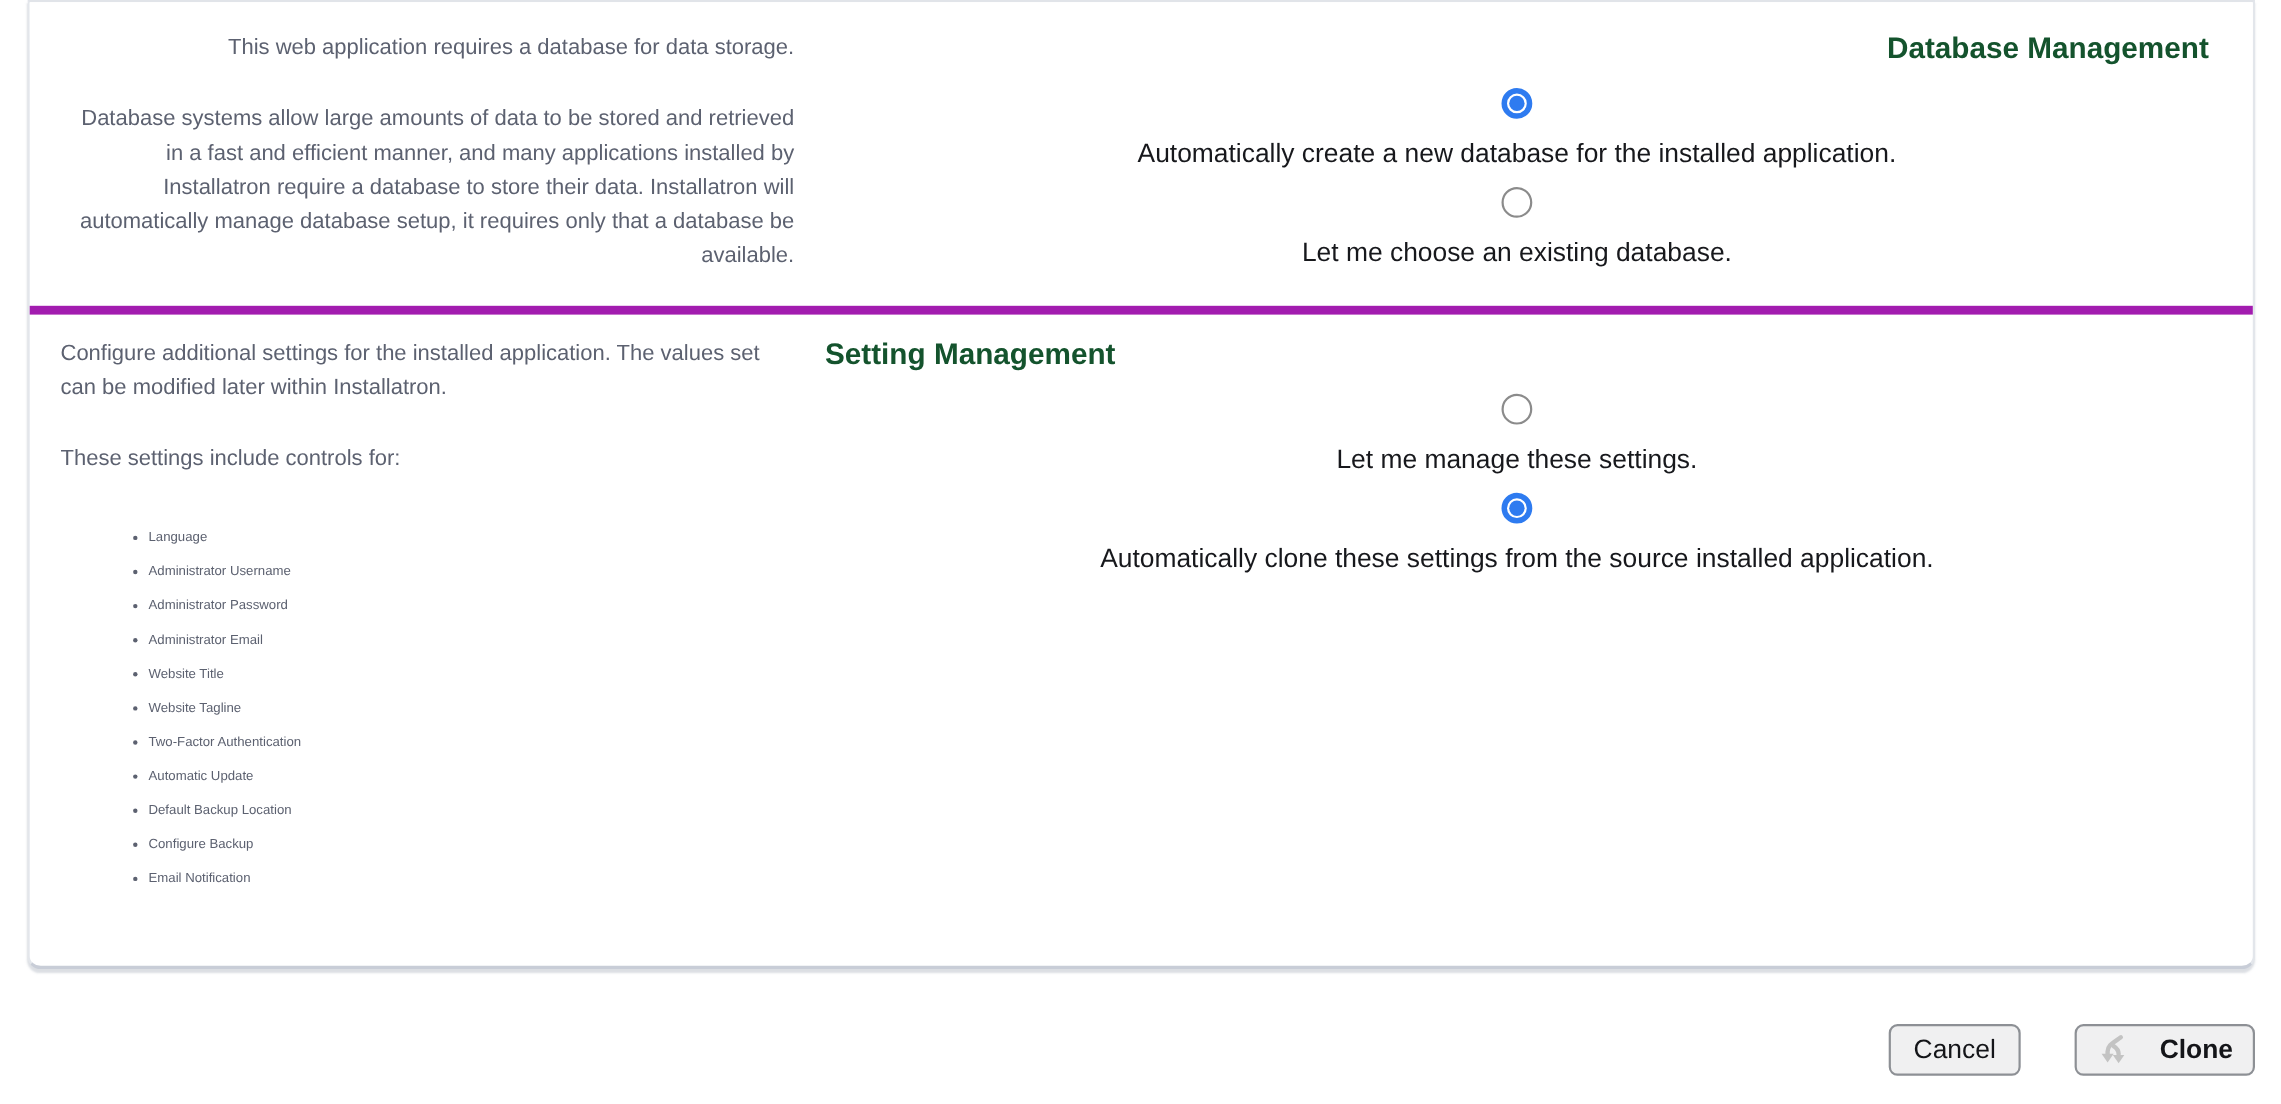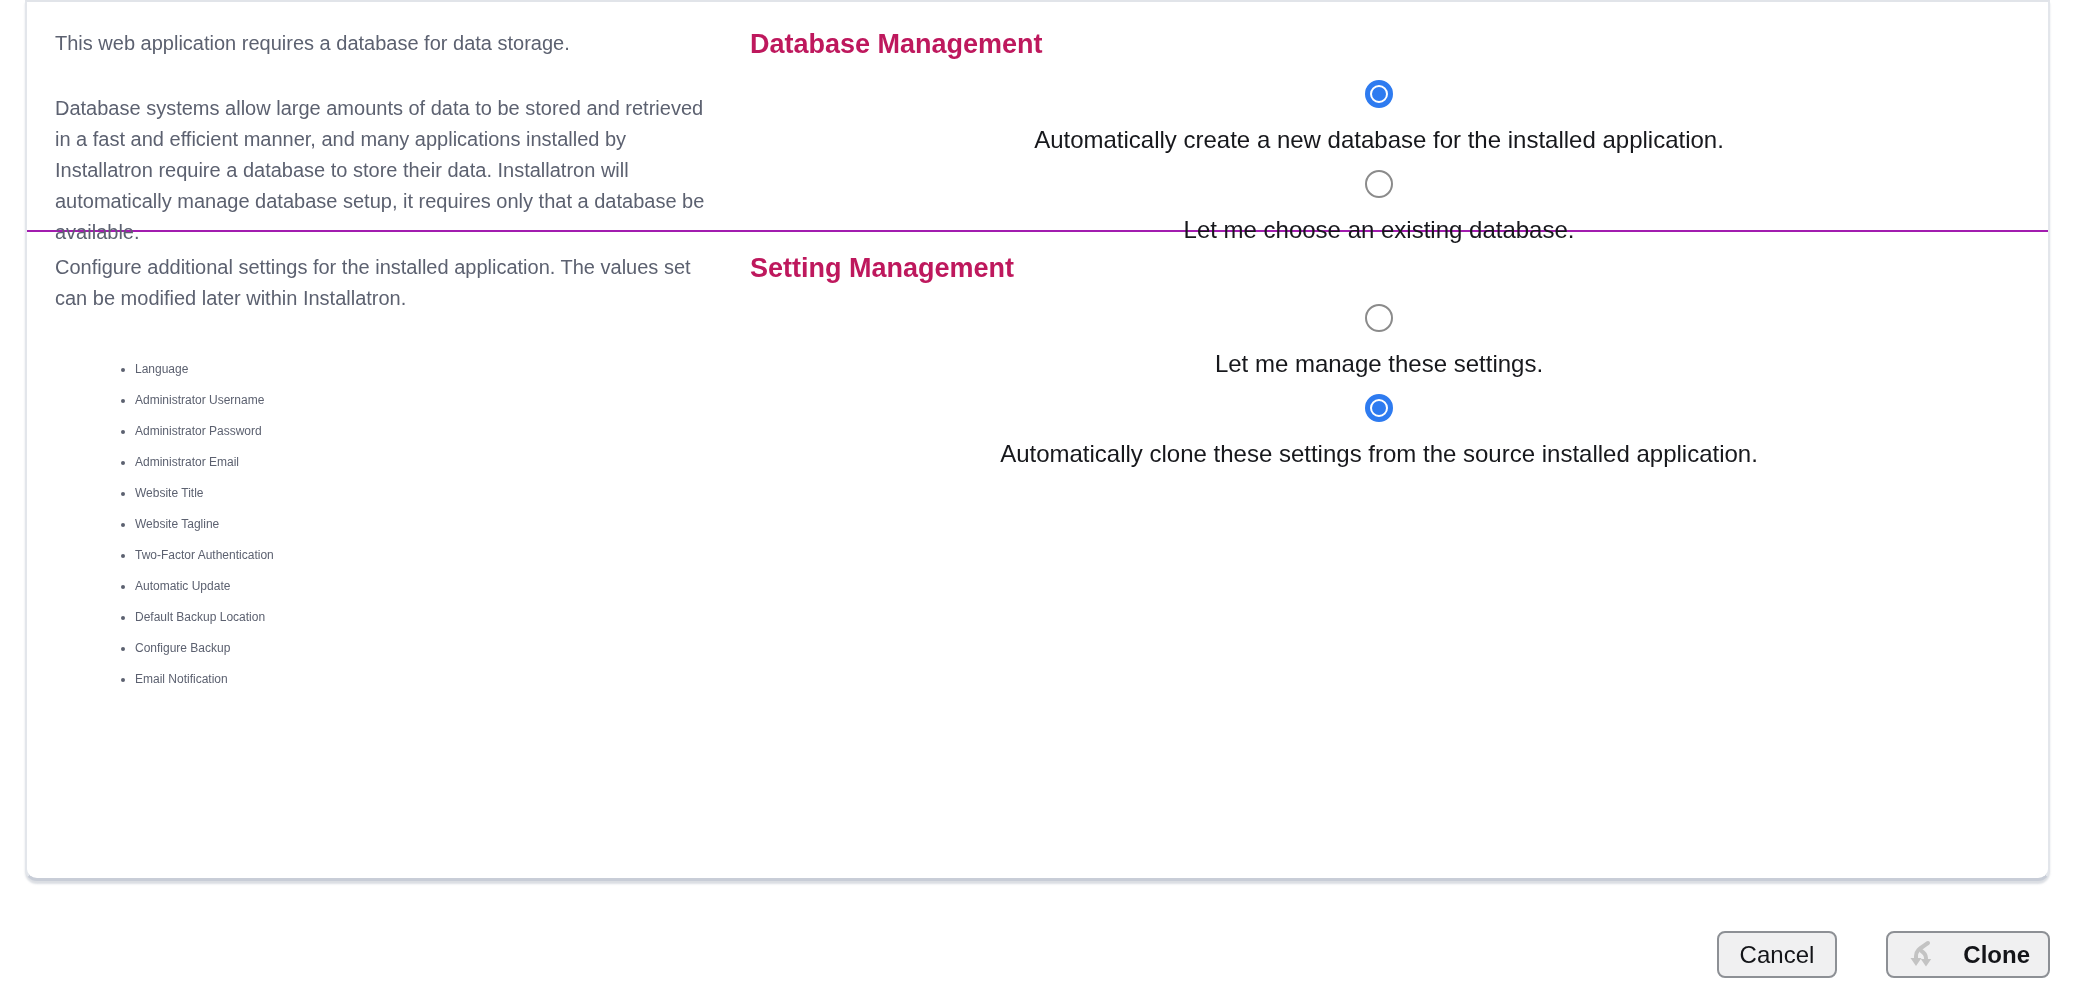--- a/index.html
+++ b/index.html
@@ -16,33 +16,33 @@
     width:2025px;height:881px;
     box-sizing:border-box;
     background:#ffffff;
     border:2px solid #e3e6eb;
     border-top:2px solid #e1e4e9;
     border-bottom:3px solid #c8cdd7;
     border-radius:0 0 12px 12px;
     box-shadow:0 3px 2px rgba(176,182,192,.45);
   }
   .sec{display:flex;box-sizing:border-box;}
-  .sec1{height:230px;border-bottom:2px solid #a21caf;}
+  .sec1{height:284px;border-bottom:8px solid #a21caf;text-align:right;}
   .col-left{
     width:723px;flex:none;box-sizing:border-box;
     padding:26px 28px 0 28px;
     color:#5c6170;
     font-size:20px;line-height:31px;
   }
   .col-left p{margin:0 0 34px 0;}
   .col-right{flex:1;box-sizing:border-box;padding:26px 40px 0 0;}
   .sec2 .col-left,.sec2 .col-right{padding-top:20px;}
   .sec-heading{
     margin:0 0 19px 0;
-    font-size:27px;line-height:33px;font-weight:700;color:#be185d;
+    font-size:27px;line-height:33px;font-weight:700;color:#14532d;
   }
   .opt{
     display:flex;align-items:center;gap:15px;
     margin:0 0 14px 0;cursor:default;flex-direction:column;
   }
   .radio{
     width:28px;height:28px;flex:none;box-sizing:border-box;
     border-radius:50%;background:#fff;
     border:2px solid #8b8b8b;
   }
@@ -97,20 +97,21 @@
         <label class="opt">
           <span class="radio"></span>
           <span class="opt-label">Let me choose an existing database.</span>
         </label>
       </div>
     </section>
 
     <section class="sec sec2">
       <div class="col-left">
         <p>Configure additional settings for the installed application. The values set can be modified later within Installatron.</p>
+        <p>These settings include controls for:</p>
         <ul class="settings-list">
             <li>Language</li>
             <li>Administrator Username</li>
             <li>Administrator Password</li>
             <li>Administrator Email</li>
             <li>Website Title</li>
             <li>Website Tagline</li>
             <li>Two-Factor Authentication</li>
             <li>Automatic Update</li>
             <li>Default Backup Location</li>

